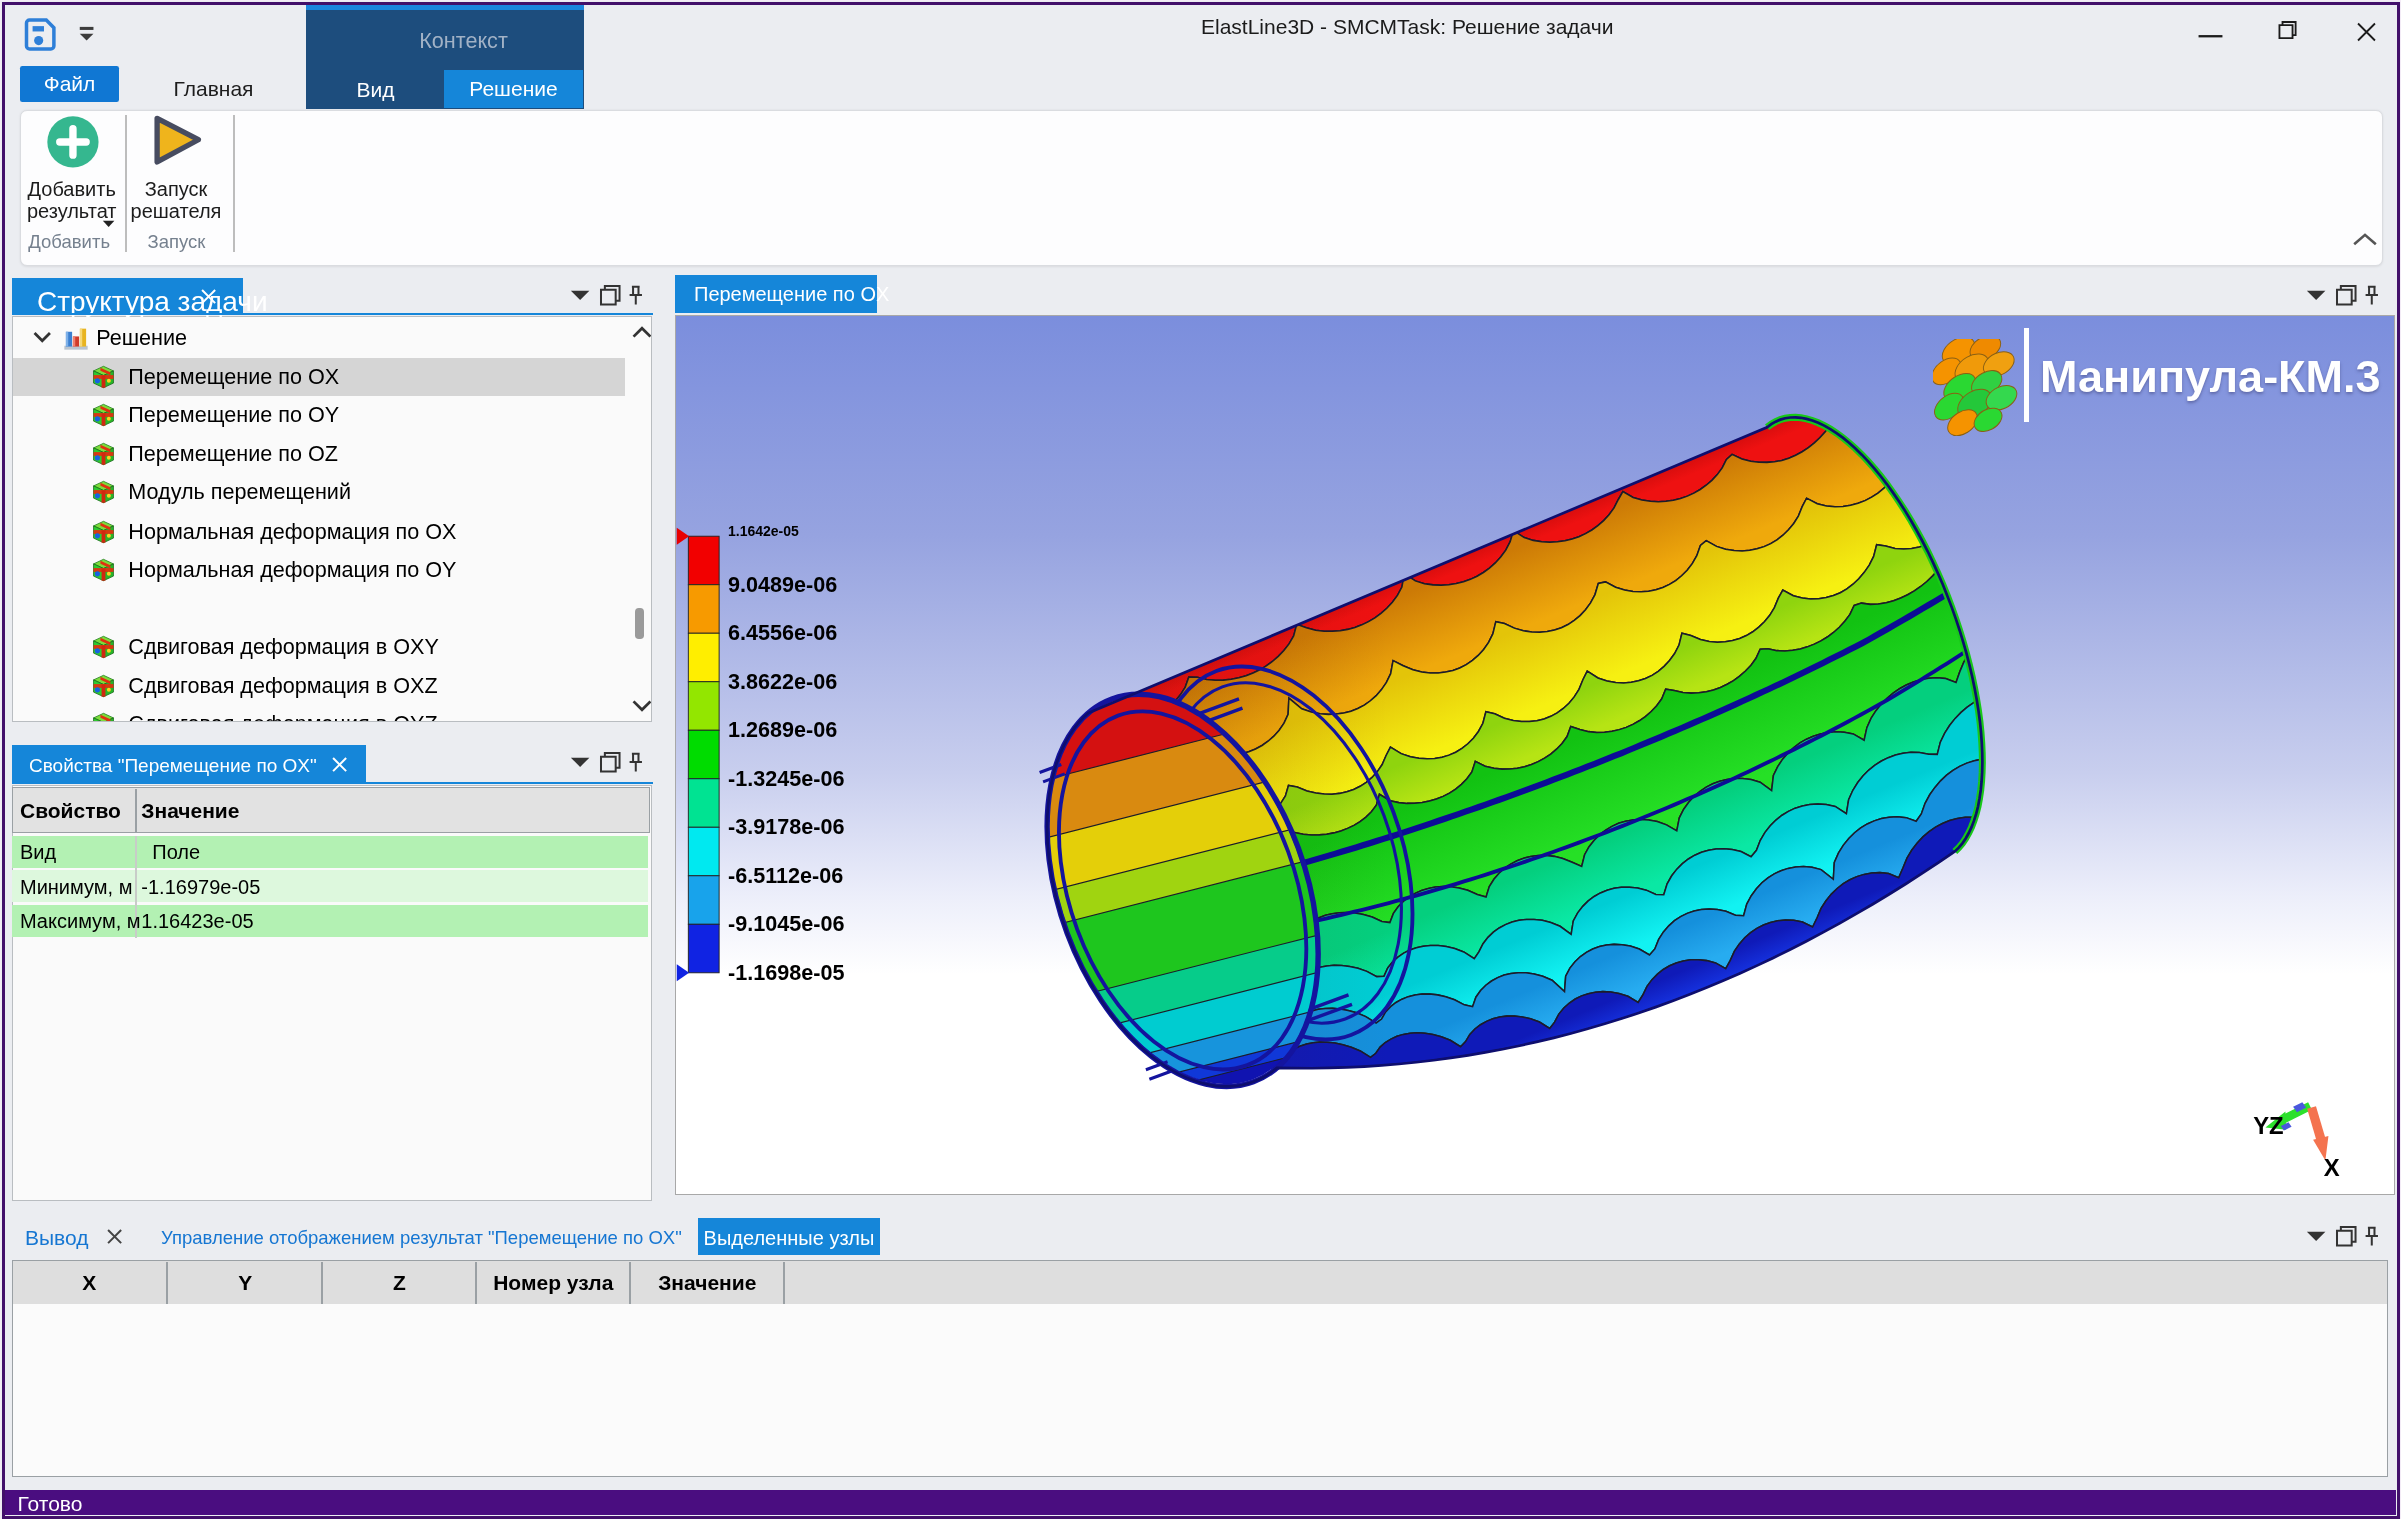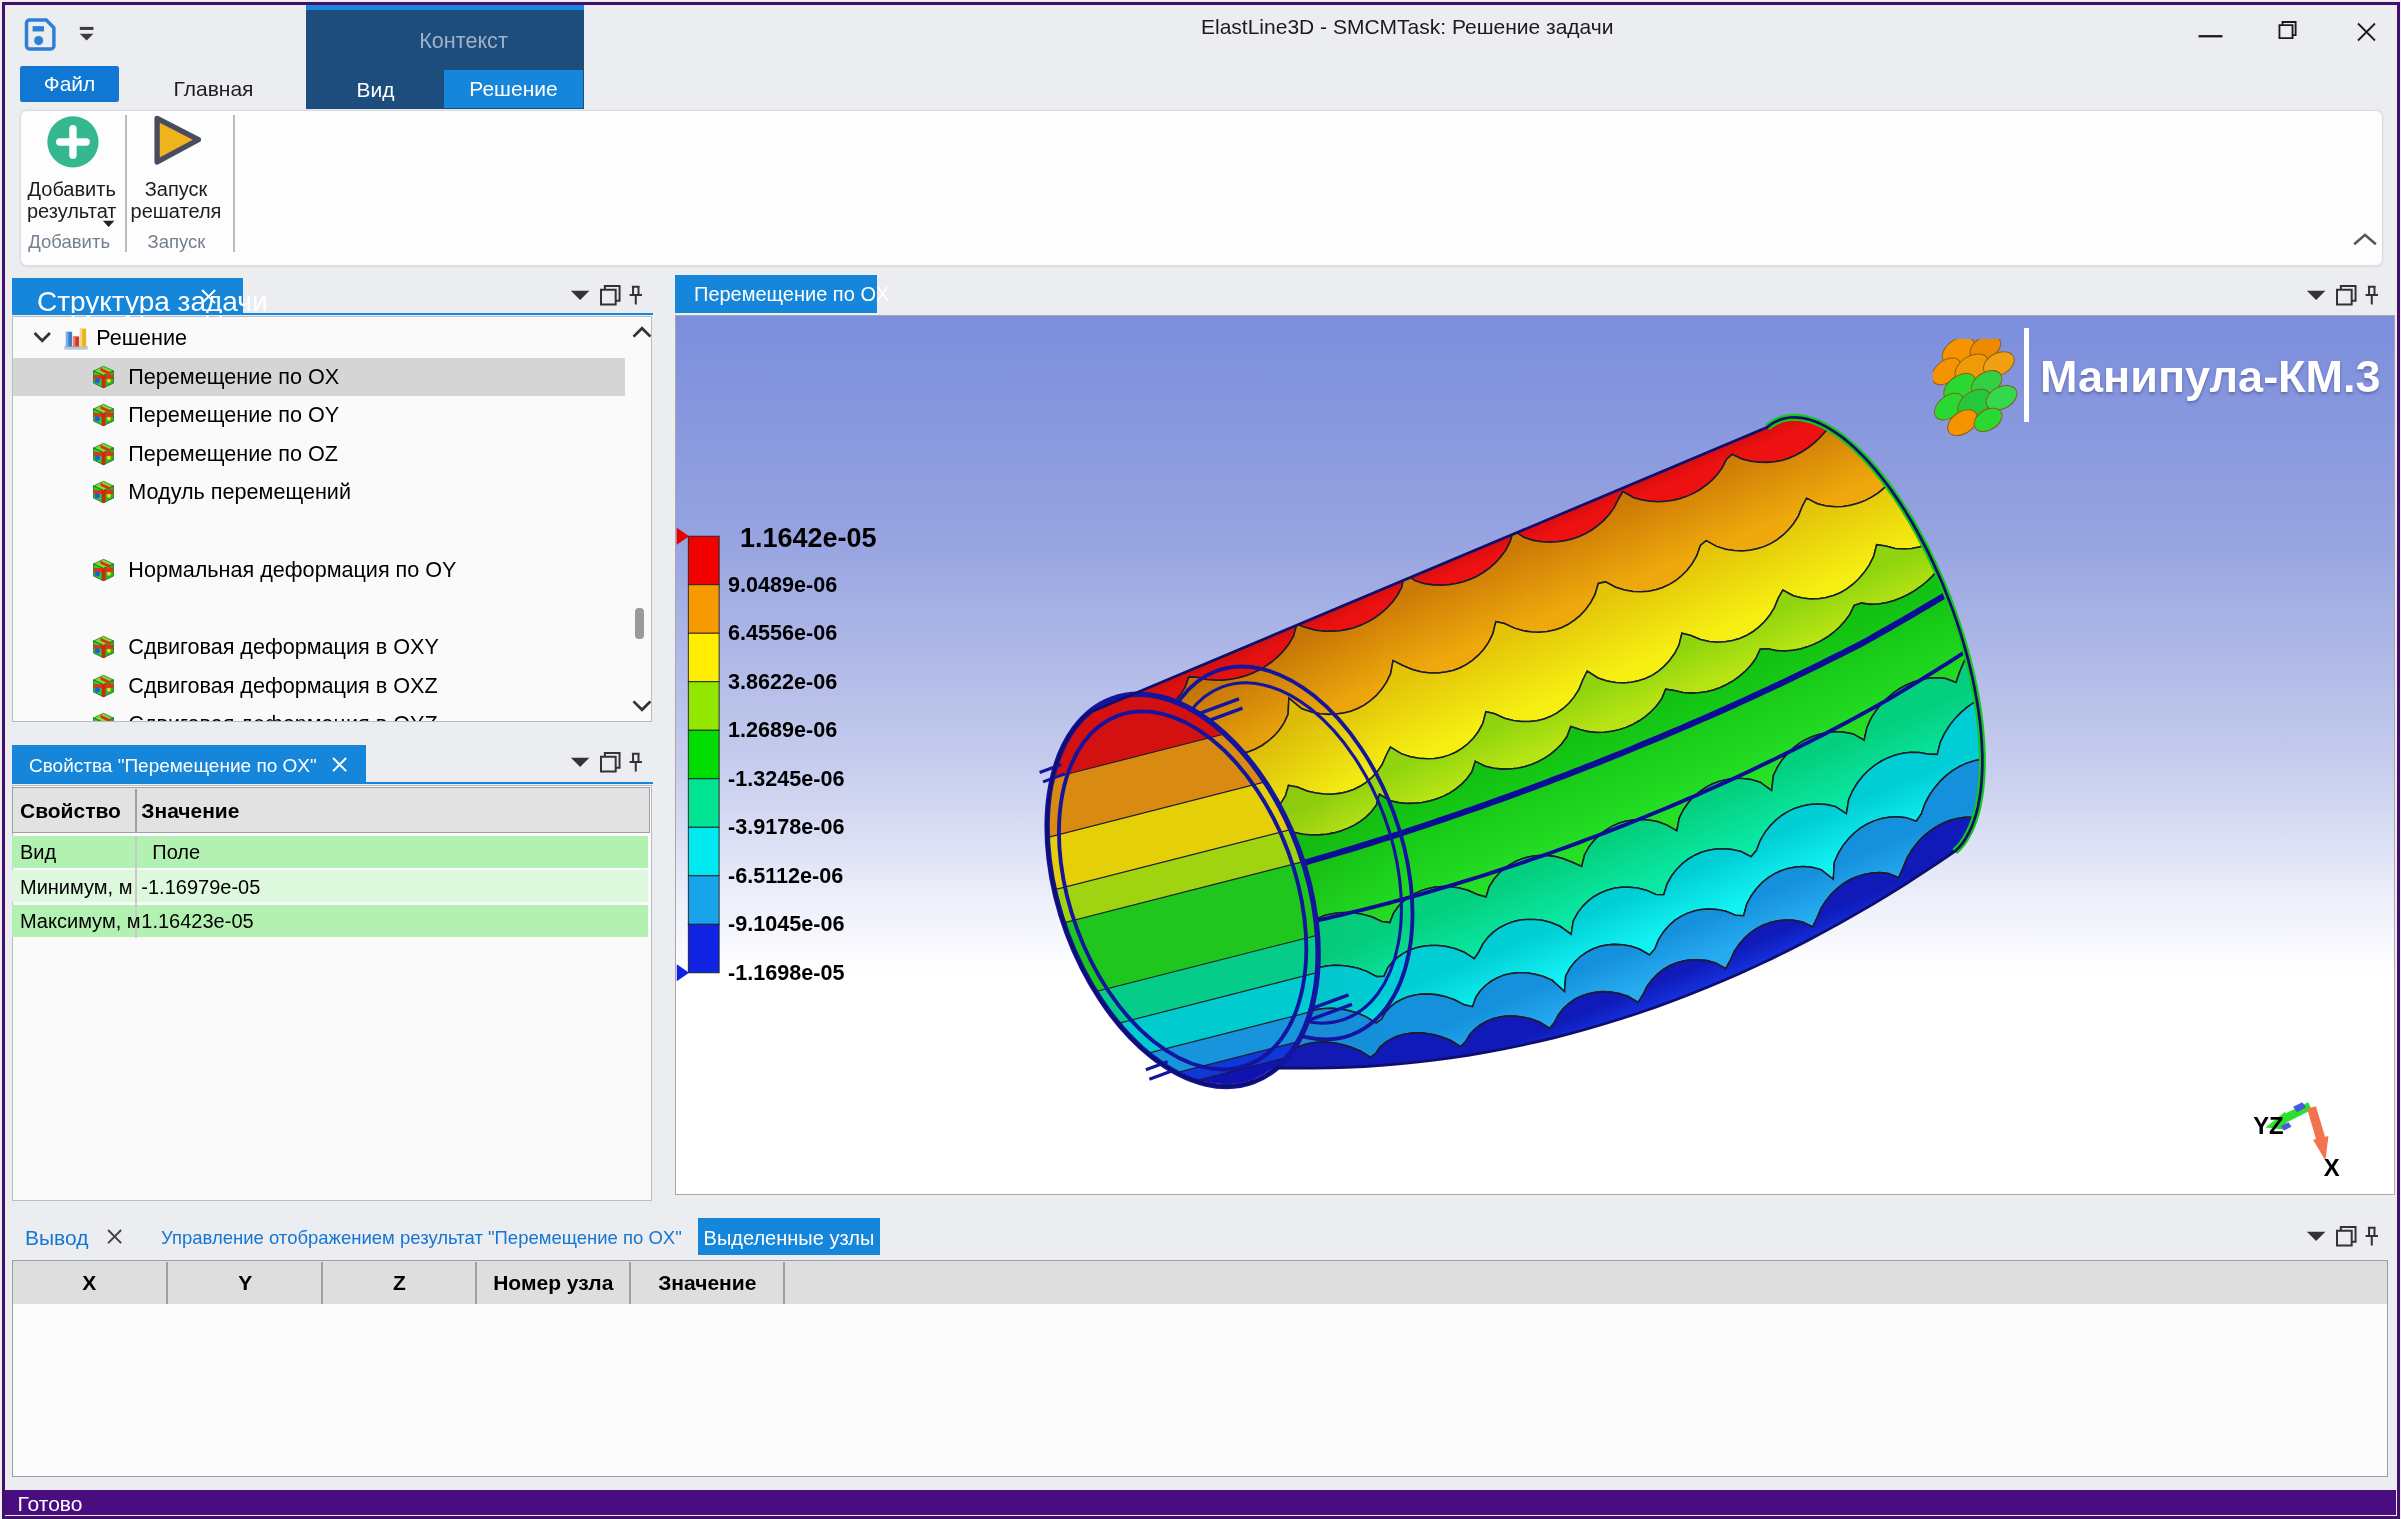--- a/index.html
+++ b/index.html
@@ -149,20 +149,26 @@
         <svg style="position:absolute;left:78px;top:6.2px" width="25" height="26" viewBox="0 0 32 34">
           <use href="#cube"></use>
         </svg>
         <span style="left:115px">Перемещение по OZ</span>
       </div>
     <div class="trow" style="top:156px">
         <svg style="position:absolute;left:78px;top:6.2px" width="25" height="26" viewBox="0 0 32 34">
           <use href="#cube"></use>
         </svg>
         <span style="left:115px">Модуль перемещений</span>
+      </div>
+    <div class="trow" style="top:196px">
+        <svg style="position:absolute;left:78px;top:6.2px" width="25" height="26" viewBox="0 0 32 34">
+          <use href="#cube"></use>
+        </svg>
+        <span style="left:115px">Нормальная деформация по OX</span>
       </div>
     <div class="trow" style="top:234px">
         <svg style="position:absolute;left:78px;top:6.2px" width="25" height="26" viewBox="0 0 32 34">
           <use href="#cube"></use>
         </svg>
         <span style="left:115px">Нормальная деформация по OY</span>
       </div>
     <div class="trow" style="top:311px">
         <svg style="position:absolute;left:78px;top:6.2px" width="25" height="26" viewBox="0 0 32 34">
           <use href="#cube"></use>
@@ -332,21 +338,21 @@
 <rect x="16" y="412" width="40" height="63" fill="#ffee00" stroke="#222" stroke-width="1.2"></rect>
 <rect x="16" y="475" width="40" height="63" fill="#93e600" stroke="#222" stroke-width="1.2"></rect>
 <rect x="16" y="538" width="40" height="63" fill="#00dc00" stroke="#222" stroke-width="1.2"></rect>
 <rect x="16" y="601" width="40" height="63" fill="#00e392" stroke="#222" stroke-width="1.2"></rect>
 <rect x="16" y="664" width="40" height="63" fill="#00e9f0" stroke="#222" stroke-width="1.2"></rect>
 <rect x="16" y="727" width="40" height="63" fill="#18a3eb" stroke="#222" stroke-width="1.2"></rect>
 <rect x="16" y="790" width="40" height="63" fill="#1023e3" stroke="#222" stroke-width="1.2"></rect>
 <path d="M1 275 l16 11 l-16 11 z" fill="#e80000"></path>
 <path d="M1 842 l16 11 l-16 11 z" fill="#1023e3"></path>
 </svg>
-<div style="position:absolute;left:64px;top:207px;font-size:27px;font-weight:bold;color:#000">1.1642e-05</div>
+<div style="position:absolute;left:52px;top:207px;font-size:14px;font-weight:bold;color:#000">1.1642e-05</div>
 <div style="position:absolute;left:52px;top:256px;font-size:21.6px;font-weight:bold;color:#000">9.0489e-06</div>
 <div style="position:absolute;left:52px;top:304px;font-size:21.6px;font-weight:bold;color:#000">6.4556e-06</div>
 <div style="position:absolute;left:52px;top:353px;font-size:21.6px;font-weight:bold;color:#000">3.8622e-06</div>
 <div style="position:absolute;left:52px;top:401px;font-size:21.6px;font-weight:bold;color:#000">1.2689e-06</div>
 <div style="position:absolute;left:52px;top:450px;font-size:21.6px;font-weight:bold;color:#000">-1.3245e-06</div>
 <div style="position:absolute;left:52px;top:498px;font-size:21.6px;font-weight:bold;color:#000">-3.9178e-06</div>
 <div style="position:absolute;left:52px;top:547px;font-size:21.6px;font-weight:bold;color:#000">-6.5112e-06</div>
 <div style="position:absolute;left:52px;top:595px;font-size:21.6px;font-weight:bold;color:#000">-9.1045e-06</div>
 <div style="position:absolute;left:52px;top:644px;font-size:21.6px;font-weight:bold;color:#000">-1.1698e-05</div>
 

